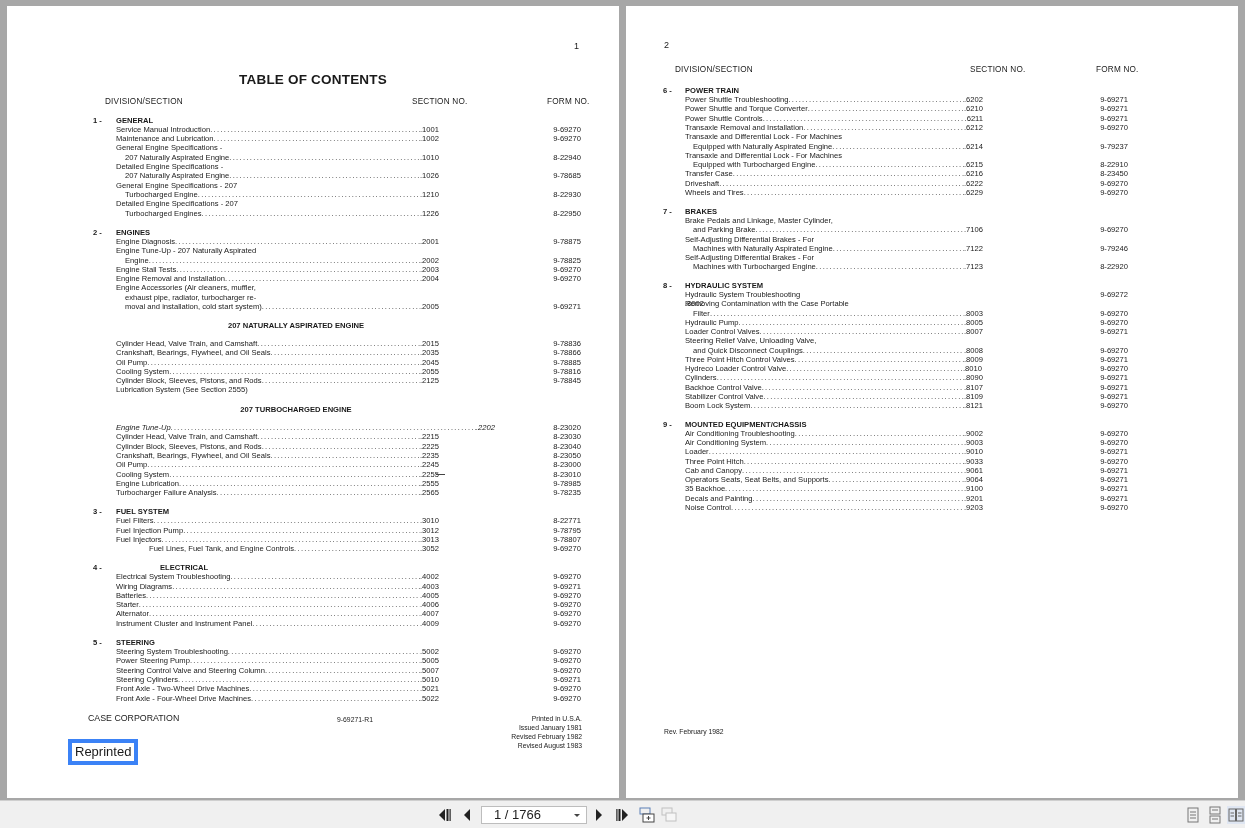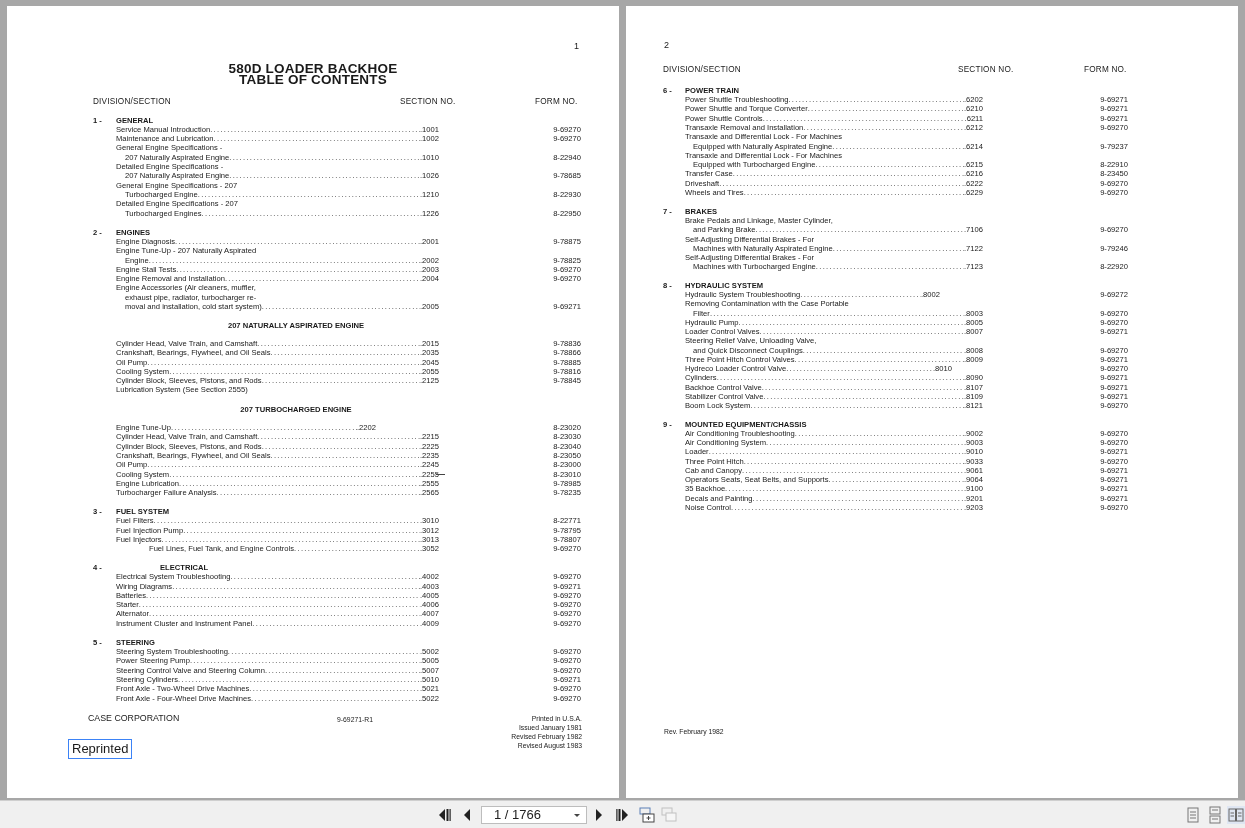--- a/index.html
+++ b/index.html
@@ -6,53 +6,52 @@
   html, body { width: 1245px; height: 828px; overflow: hidden; background: #a9a9a9; }
   body { position: relative; font-family: "Liberation Sans", sans-serif; color: #1a1a1a; }
 
   .viewer { position: absolute; left: 0; top: 0; width: 1245px; height: 800px; background: #a7a7a7; }
   .page { position: absolute; top: 6px; height: 792px; background: #ffffff; }
   .page-left { left: 7px; width: 612px; }
   .page-right { left: 626px; width: 612px; }
 
   .pnum { position: absolute; font-size: 9px; }
   .doc-title { position: absolute; left: 0; width: 100%; text-align: center; font-weight: bold; font-size: 13.5px; line-height: 11px; letter-spacing: 0.2px; }
-  .colhead { position: absolute; font-size: 8.2px; letter-spacing: 0.2px; }
+  .colhead { position: absolute; font-size: 8.2px; letter-spacing: 0.2px; margin-left: 12px; }
 
   .row { position: absolute; font-size: 7.6px; line-height: 9.2px; white-space: nowrap; }
   .entry { position: absolute; height: 9.2px; font-size: 7.6px; line-height: 9.2px; white-space: nowrap; display: flex; }
   .entry .t { white-space: nowrap; }
   .entry .dots { flex: 1; overflow: hidden; letter-spacing: 1.6px; color: #222; }
   .entry .dots::before { content: ". . . . . . . . . . . . . . . . . . . . . . . . . . . . . . . . . . . . . . . . . . . . . . . . . . . . . . . . . . . . . . . . . . . . . . . . . . . . . . . . . . . . . . . . . . . . . . . . . . . . . . . . . . . . . . . . . . . . . . . . . . . . . . . ."; letter-spacing: -0.4px; }
   .entry .sec { white-space: nowrap; }
   .form { position: absolute; font-size: 7.6px; line-height: 9.2px; text-align: right; width: 60px; }
   .divnum { position: absolute; font-size: 7.6px; font-weight: bold; }
   .divname { position: absolute; font-size: 7.6px; font-weight: bold; }
   .subhead { position: absolute; font-size: 7.6px; font-weight: bold; text-align: center; }
   .footer-text { position: absolute; font-size: 8.8px; }
   .small-foot { position: absolute; font-size: 6.8px; text-align: right; line-height: 9px; }
-  .reprinted { position: absolute; border: 1px solid #3b82f6; font-size: 13px; padding: 1px 3px; line-height: 16px; }
+  .reprinted { position: absolute; border: 4px solid #3b82f6; font-size: 13px; padding: 1px 3px; line-height: 16px; }
   .dash-mark { position: absolute; width: 9px; height: 1px; background: #444; }
 
   
   .toolbar { position: absolute; left: 0; top: 800px; width: 1245px; height: 28px; background: #f0f0f0; border-top: 1px solid #cfcfcf; }
   .tb-btn { position: absolute; top: 5px; height: 18px; display: flex; align-items: center; justify-content: center; cursor: pointer; }
   .page-box { position: absolute; left: 481px; top: 5px; width: 106px; height: 18px; background: #fff; border: 1px solid #bdbdbd; font-size: 13px; line-height: 16px; padding-left: 12px; color: #222; }
   .page-box .caret { position: absolute; right: 6px; top: 7px; width: 0; height: 0; border-left: 3px solid transparent; border-right: 3px solid transparent; border-top: 3px solid #444; }
   .view-btn { position: absolute; top: 5px; width: 18px; height: 18px; cursor: pointer; }
   .view-btn.active { background: #dfe6f2; }
 </style>
 </head>
 <body>
 
 <div class="viewer">
 
   <div class="page page-left">
     <div class="pnum" style="left:567px;top:35px;">1</div>
-    <div class="doc-title" style="top:57px;">580D LOADER BACKHOE</div>
     <div class="doc-title" style="top:68px;">TABLE OF CONTENTS</div>
 
     <div class="colhead" style="left:86px;top:91px;">DIVISION/SECTION</div>
     <div class="colhead" style="left:393px;top:91px;">SECTION  NO.</div>
     <div class="colhead" style="left:528px;top:91px;">FORM NO.</div>
 
     <div class="divnum" style="left:86px;top:110px;">1 -</div>
     <div class="divname" style="left:109px;top:110px;">GENERAL</div>
 
     <div class="entry" style="left:109px;top:119px;width:323px;">
@@ -166,21 +165,21 @@
     <div class="entry" style="left:109px;top:370px;width:323px;">
         <span class="t">Cylinder Block, Sleeves, Pistons, and Rods</span>
         <span class="dots"></span>
         <span class="sec">.2125</span>
       </div>
     <div class="form" style="left:514px;top:370px;">9-78845</div>
     <div class="row" style="left:109px;top:379px;">Lubrication System (See Section 2555)</div>
 
     <div class="subhead" style="left:109px;top:399px;width:380px;padding-right:20px;">207 TURBOCHARGED ENGINE</div>
 
-    <div class="entry" style="left:109px;top:417px;width:260px;">
+    <div class="entry" style="left:109px;top:417px;width:379px;font-style:italic;">
         <span class="t">Engine Tune-Up</span>
         <span class="dots"></span>
         <span class="sec">.2202</span>
       </div>
     <div class="form" style="left:514px;top:417px;">8-23020</div>
     <div class="entry" style="left:109px;top:426px;width:323px;">
         <span class="t">Cylinder Head, Valve Train, and Camshaft</span>
         <span class="dots"></span>
         <span class="sec">.2215</span>
       </div>
@@ -422,21 +421,21 @@
     <div class="row" style="left:59px;top:247px;">Self-Adjusting Differential Brakes - For</div>
     <div class="entry" style="left:67px;top:256px;width:290px;">
         <span class="t">Machines with Turbocharged Engine</span>
         <span class="dots"></span>
         <span class="sec">.7123</span>
       </div>
     <div class="form" style="left:442px;top:256px;">8-22920</div>
 
     <div class="divnum" style="left:37px;top:275px;">8 -</div>
     <div class="divname" style="left:59px;top:275px;">HYDRAULIC SYSTEM</div>
-    <div class="entry" style="left:59px;top:284px;width:255px;">
+    <div class="entry" style="left:59px;top:284px;width:314px;flex-direction:column;">
         <span class="t">Hydraulic System Troubleshooting</span>
         <span class="dots"></span>
         <span class="sec">.8002</span>
       </div>
     <div class="form" style="left:442px;top:284px;">9-69272</div>
     <div class="row" style="left:59px;top:293px;">Removing Contamination with the Case Portable</div>
     <div class="entry" style="left:67px;top:303px;width:290px;">
         <span class="t">Filter</span>
         <span class="dots"></span>
         <span class="sec">.8003</span>
@@ -460,21 +459,21 @@
         <span class="dots"></span>
         <span class="sec">.8008</span>
       </div>
     <div class="form" style="left:442px;top:340px;">9-69270</div>
     <div class="entry" style="left:59px;top:349px;width:298px;">
         <span class="t">Three Point Hitch Control Valves</span>
         <span class="dots"></span>
         <span class="sec">.8009</span>
       </div>
     <div class="form" style="left:442px;top:349px;">9-69271</div>
-    <div class="entry" style="left:59px;top:358px;width:267px;">
+    <div class="entry" style="left:59px;top:358px;width:297px;">
         <span class="t">Hydreco Loader Control Valve</span>
         <span class="dots"></span>
         <span class="sec">.8010</span>
       </div>
     <div class="form" style="left:442px;top:358px;">9-69270</div>
     <div class="entry" style="left:59px;top:367px;width:298px;">
         <span class="t">Cylinders</span>
         <span class="dots"></span>
         <span class="sec">.8090</span>
       </div>

